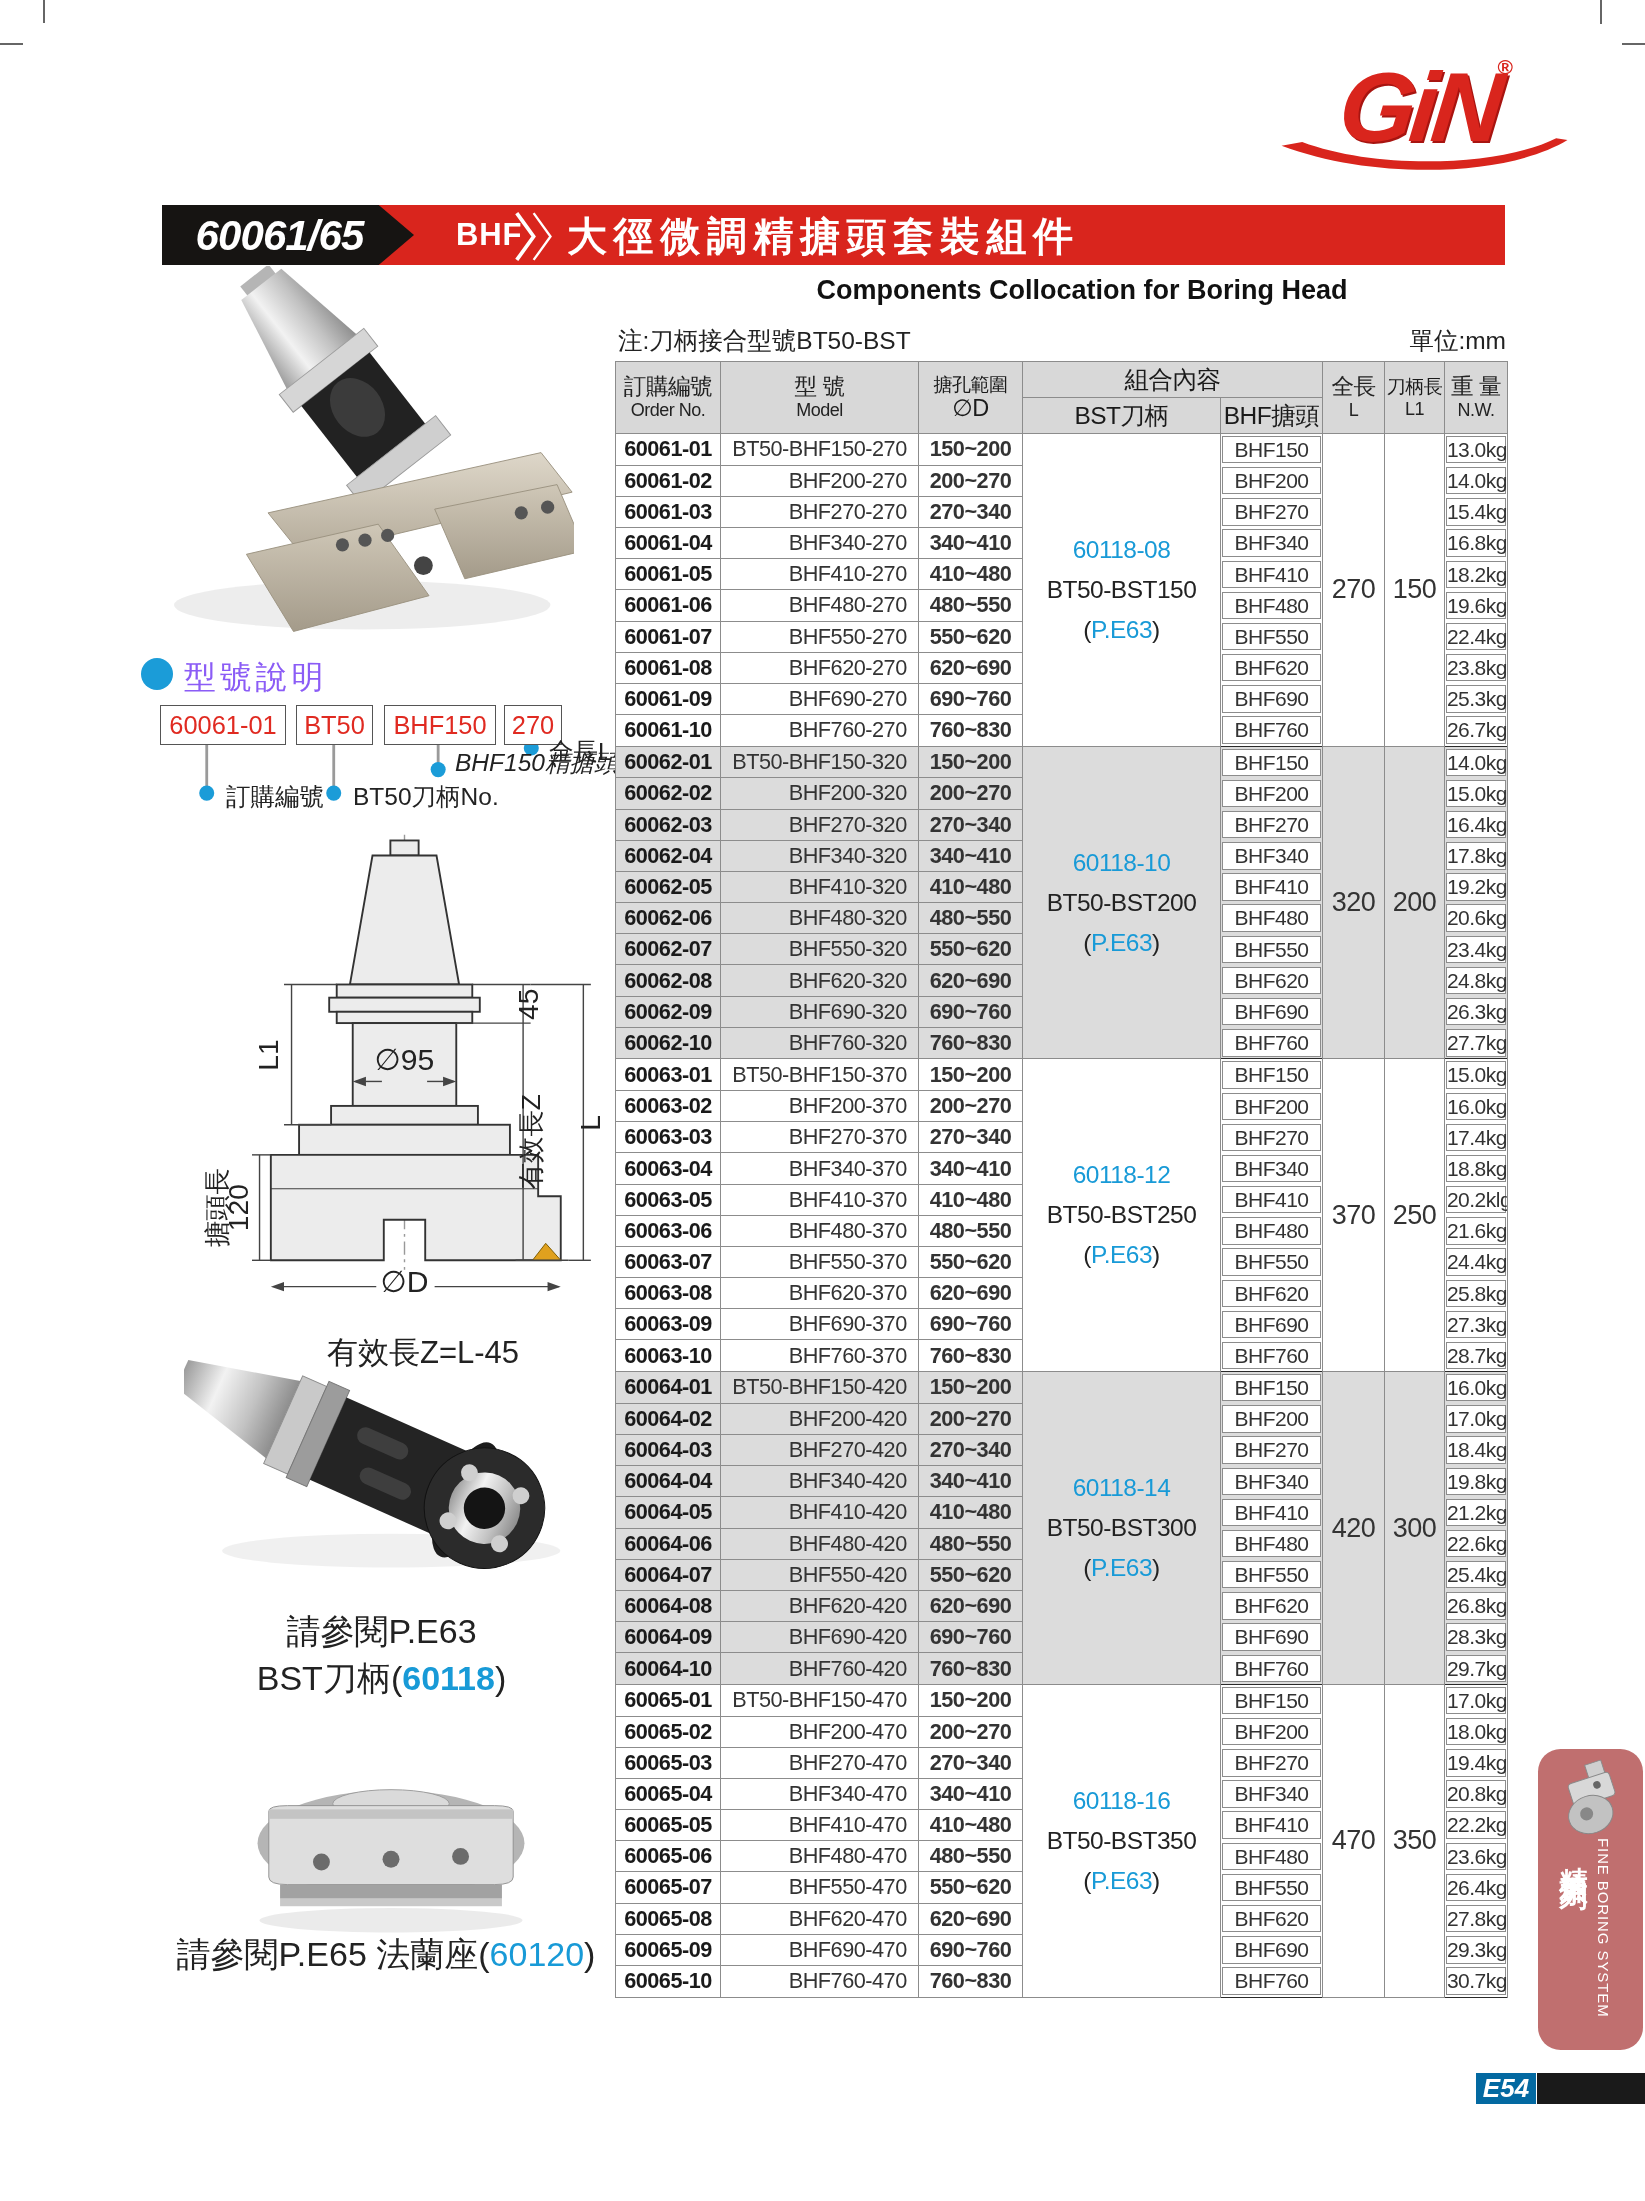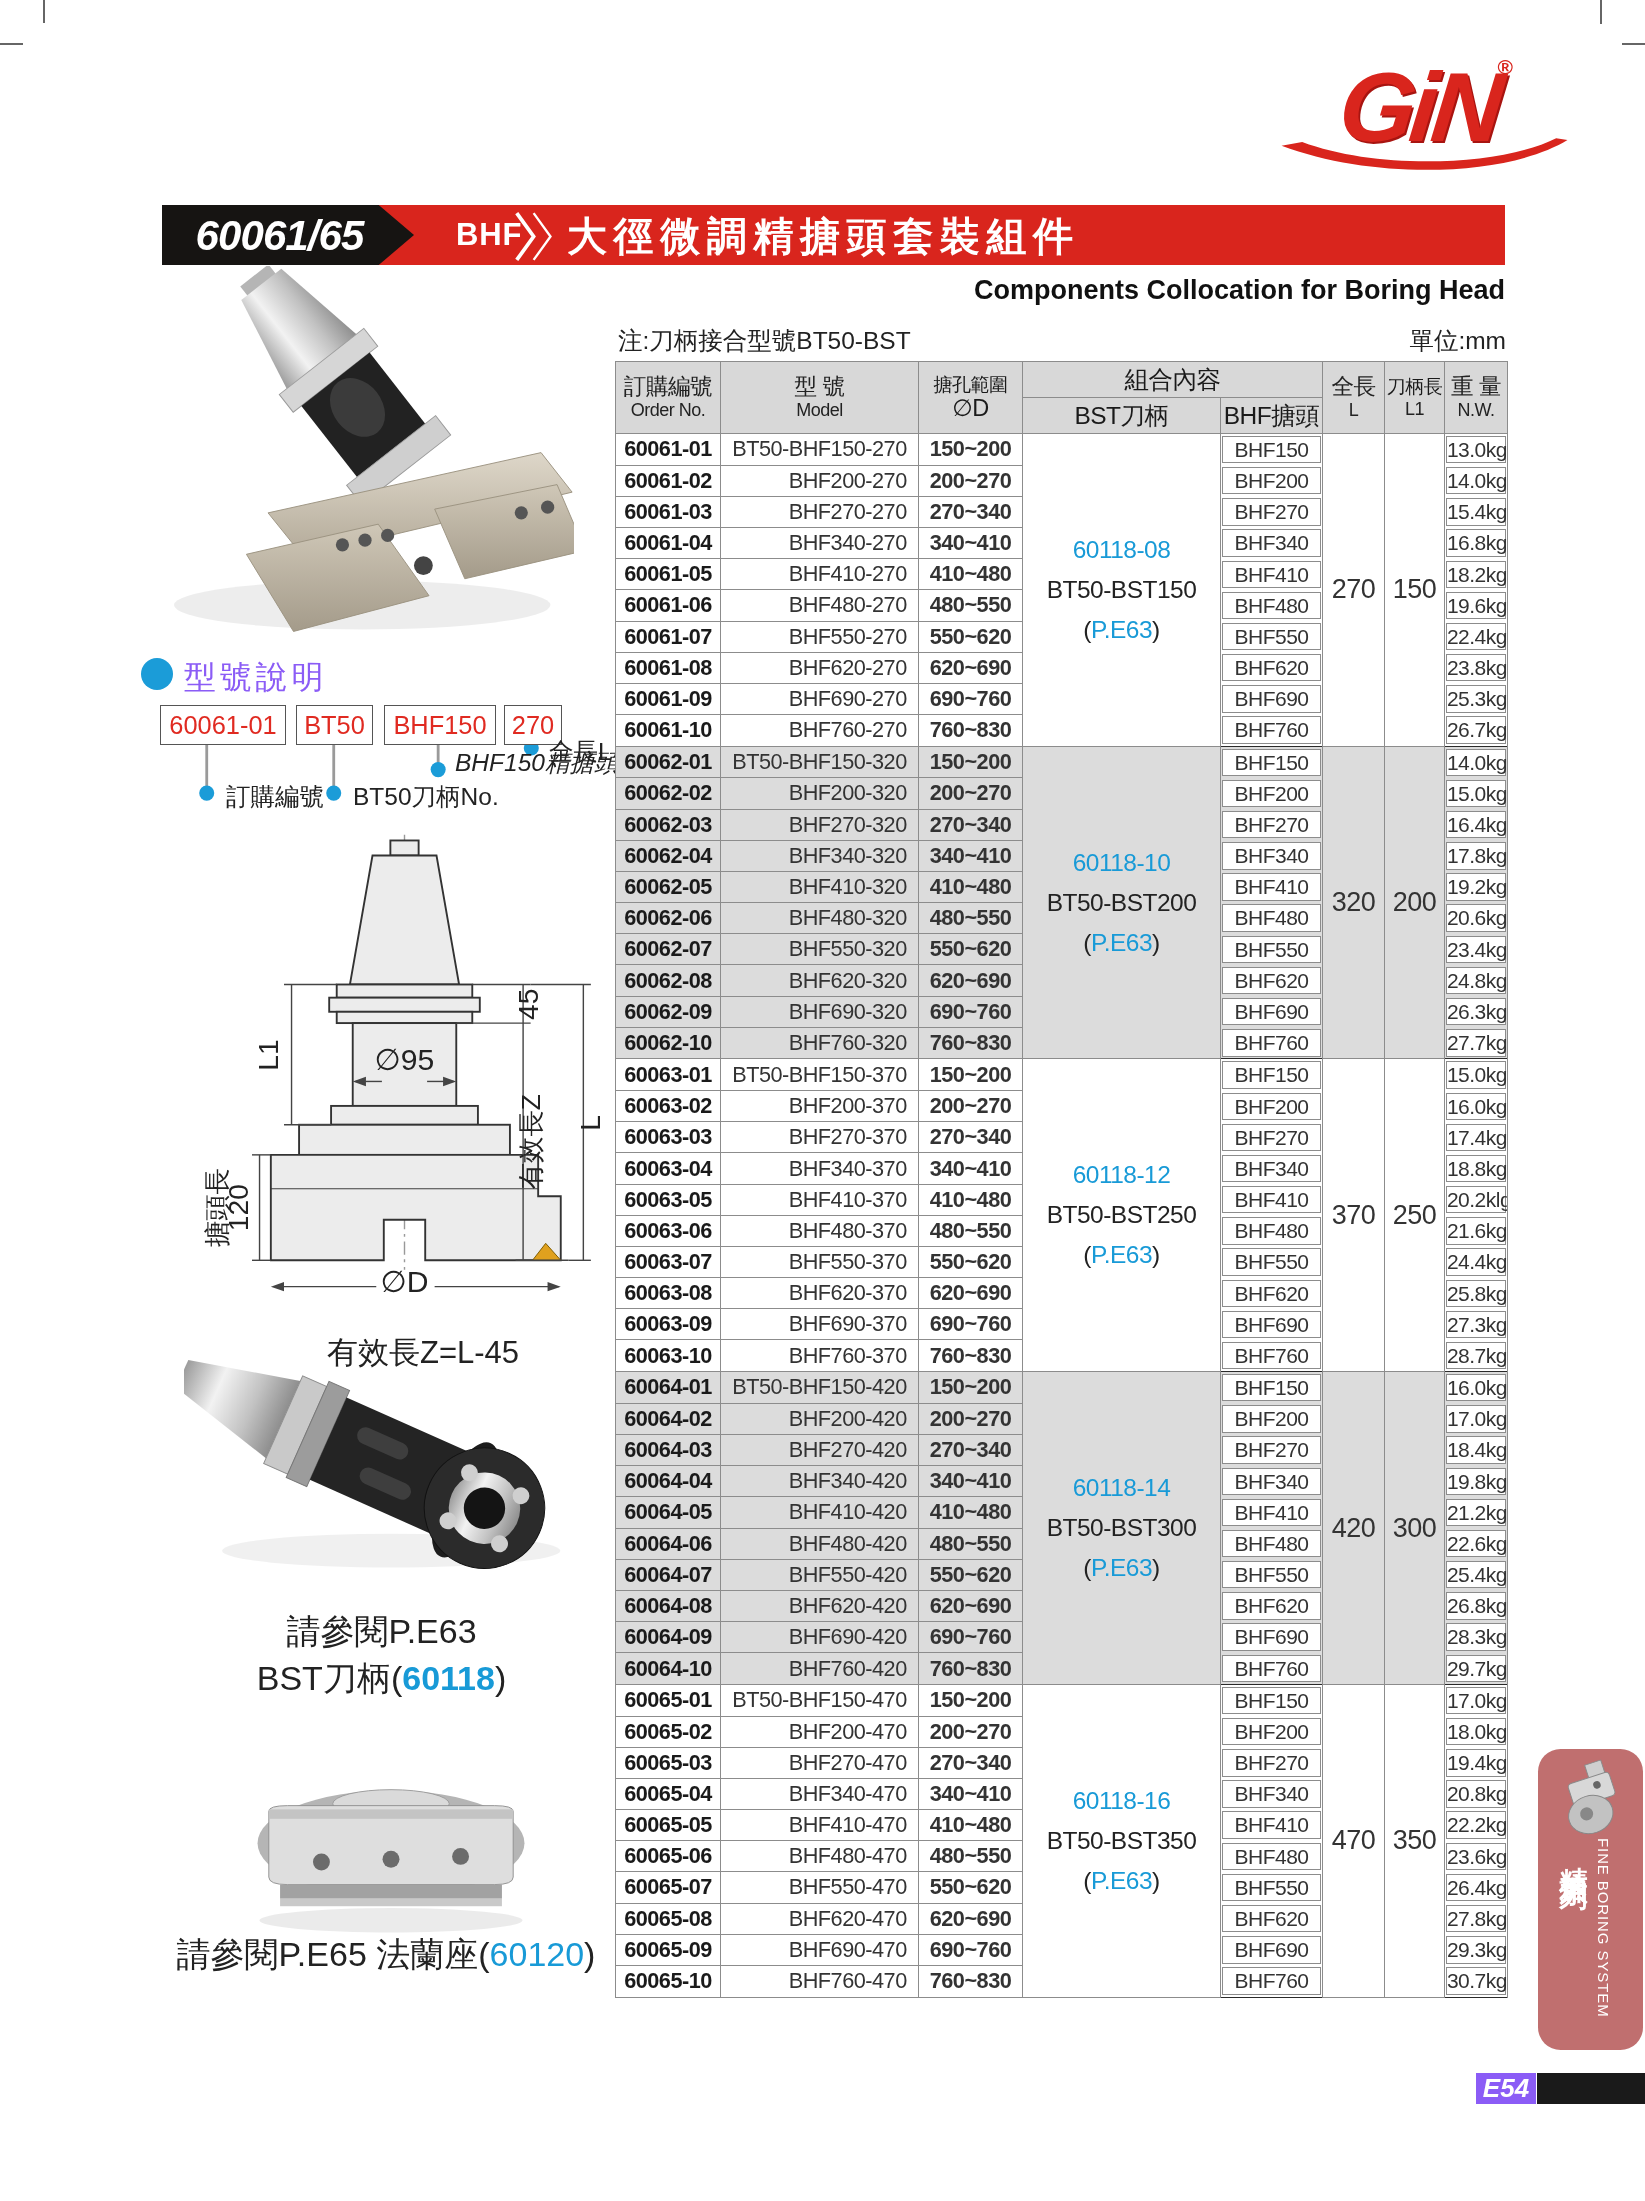--- a/index.html
+++ b/index.html
@@ -19,21 +19,21 @@
 
   
   #banner-red{left:162px;top:205px;width:1343px;height:60px;background:#d9251d;}
   #banner-black{left:162px;top:205px;width:252px;height:60px;background:#161412;
       clip-path:polygon(0 0,86% 0,100% 50%,86% 100%,0 100%);}
   #banner-code{left:171px;top:213px;width:217px;height:45px;color:#fff;font-size:42px;
       font-weight:bold;font-style:italic;text-align:center;line-height:45px;letter-spacing:-0.9px;}
   #banner-series{left:426px;top:218px;color:#fff;font-size:31px;font-weight:bold;line-height:34px;letter-spacing:0.9px;margin-left:30px;}
   #banner-chevron{left:513px;top:211px;}
   #banner-title{left:567px;top:213px;color:#fff;font-size:40px;font-weight:bold;letter-spacing:6.6px;line-height:47px;}
-  #subtitle{left:659px;top:275px;width:846px;text-align:right;font-size:27px;font-weight:bold;color:#111;}
+  #subtitle{left:659px;top:275px;width:846px;text-align:center;font-size:27px;font-weight:bold;color:#111;}
 
   
   #tnote-l{left:618px;top:324px;font-size:24.5px;color:#222;}
   #tnote-r{left:1318px;top:324px;width:188px;text-align:right;font-size:24.5px;color:#222;}
 
   
   #tablewrap{left:615px;top:361px;}
   table.tbl{border-collapse:collapse;table-layout:fixed;width:892px;border:1.9px solid #2a2a2a;
       letter-spacing:-0.5px;}
   .tbl th,.tbl td{border:0.9px solid #8c8c8c;text-align:center;padding:0;overflow:hidden;white-space:nowrap;}
@@ -78,21 +78,21 @@
   #note2{left:132px;top:1932px;width:508px;text-align:center;font-size:34px;color:#222;}
 
   
   #sidetab{left:1538px;top:1749px;width:105px;height:301px;background:#c06f6f;border-radius:22.6px;}
   #tab-cn{left:1554px;top:1844px;height:169px;writing-mode:vertical-rl;text-orientation:upright;
       font-size:28px;font-weight:bold;color:#fff;letter-spacing:5.6px;}
   #tab-en{left:1595px;top:1838px;height:202px;writing-mode:vertical-rl;
       font-size:15px;color:#fff;letter-spacing:0.9px;}
 
   
-  #pagenum{left:1476px;top:2073px;width:60px;height:31px;background:#8b5cf6;color:#fff;
+  #pagenum{left:1476px;top:2073px;width:60px;height:31px;background:#0369a1;color:#fff;
       font-size:26px;font-weight:bold;font-style:italic;text-align:center;line-height:31px;}
   #footbar{left:1537px;top:2073px;width:108px;height:31px;background:#1a1a1a;}
 </style>
 </head>
 <body>
 
 <div id="page">
 
   <div class="mark" style="left:43px;top:0;width:1.9px;height:22.6px;"></div>
   <div class="mark" style="left:0;top:43px;width:22.6px;height:1.9px;"></div>

